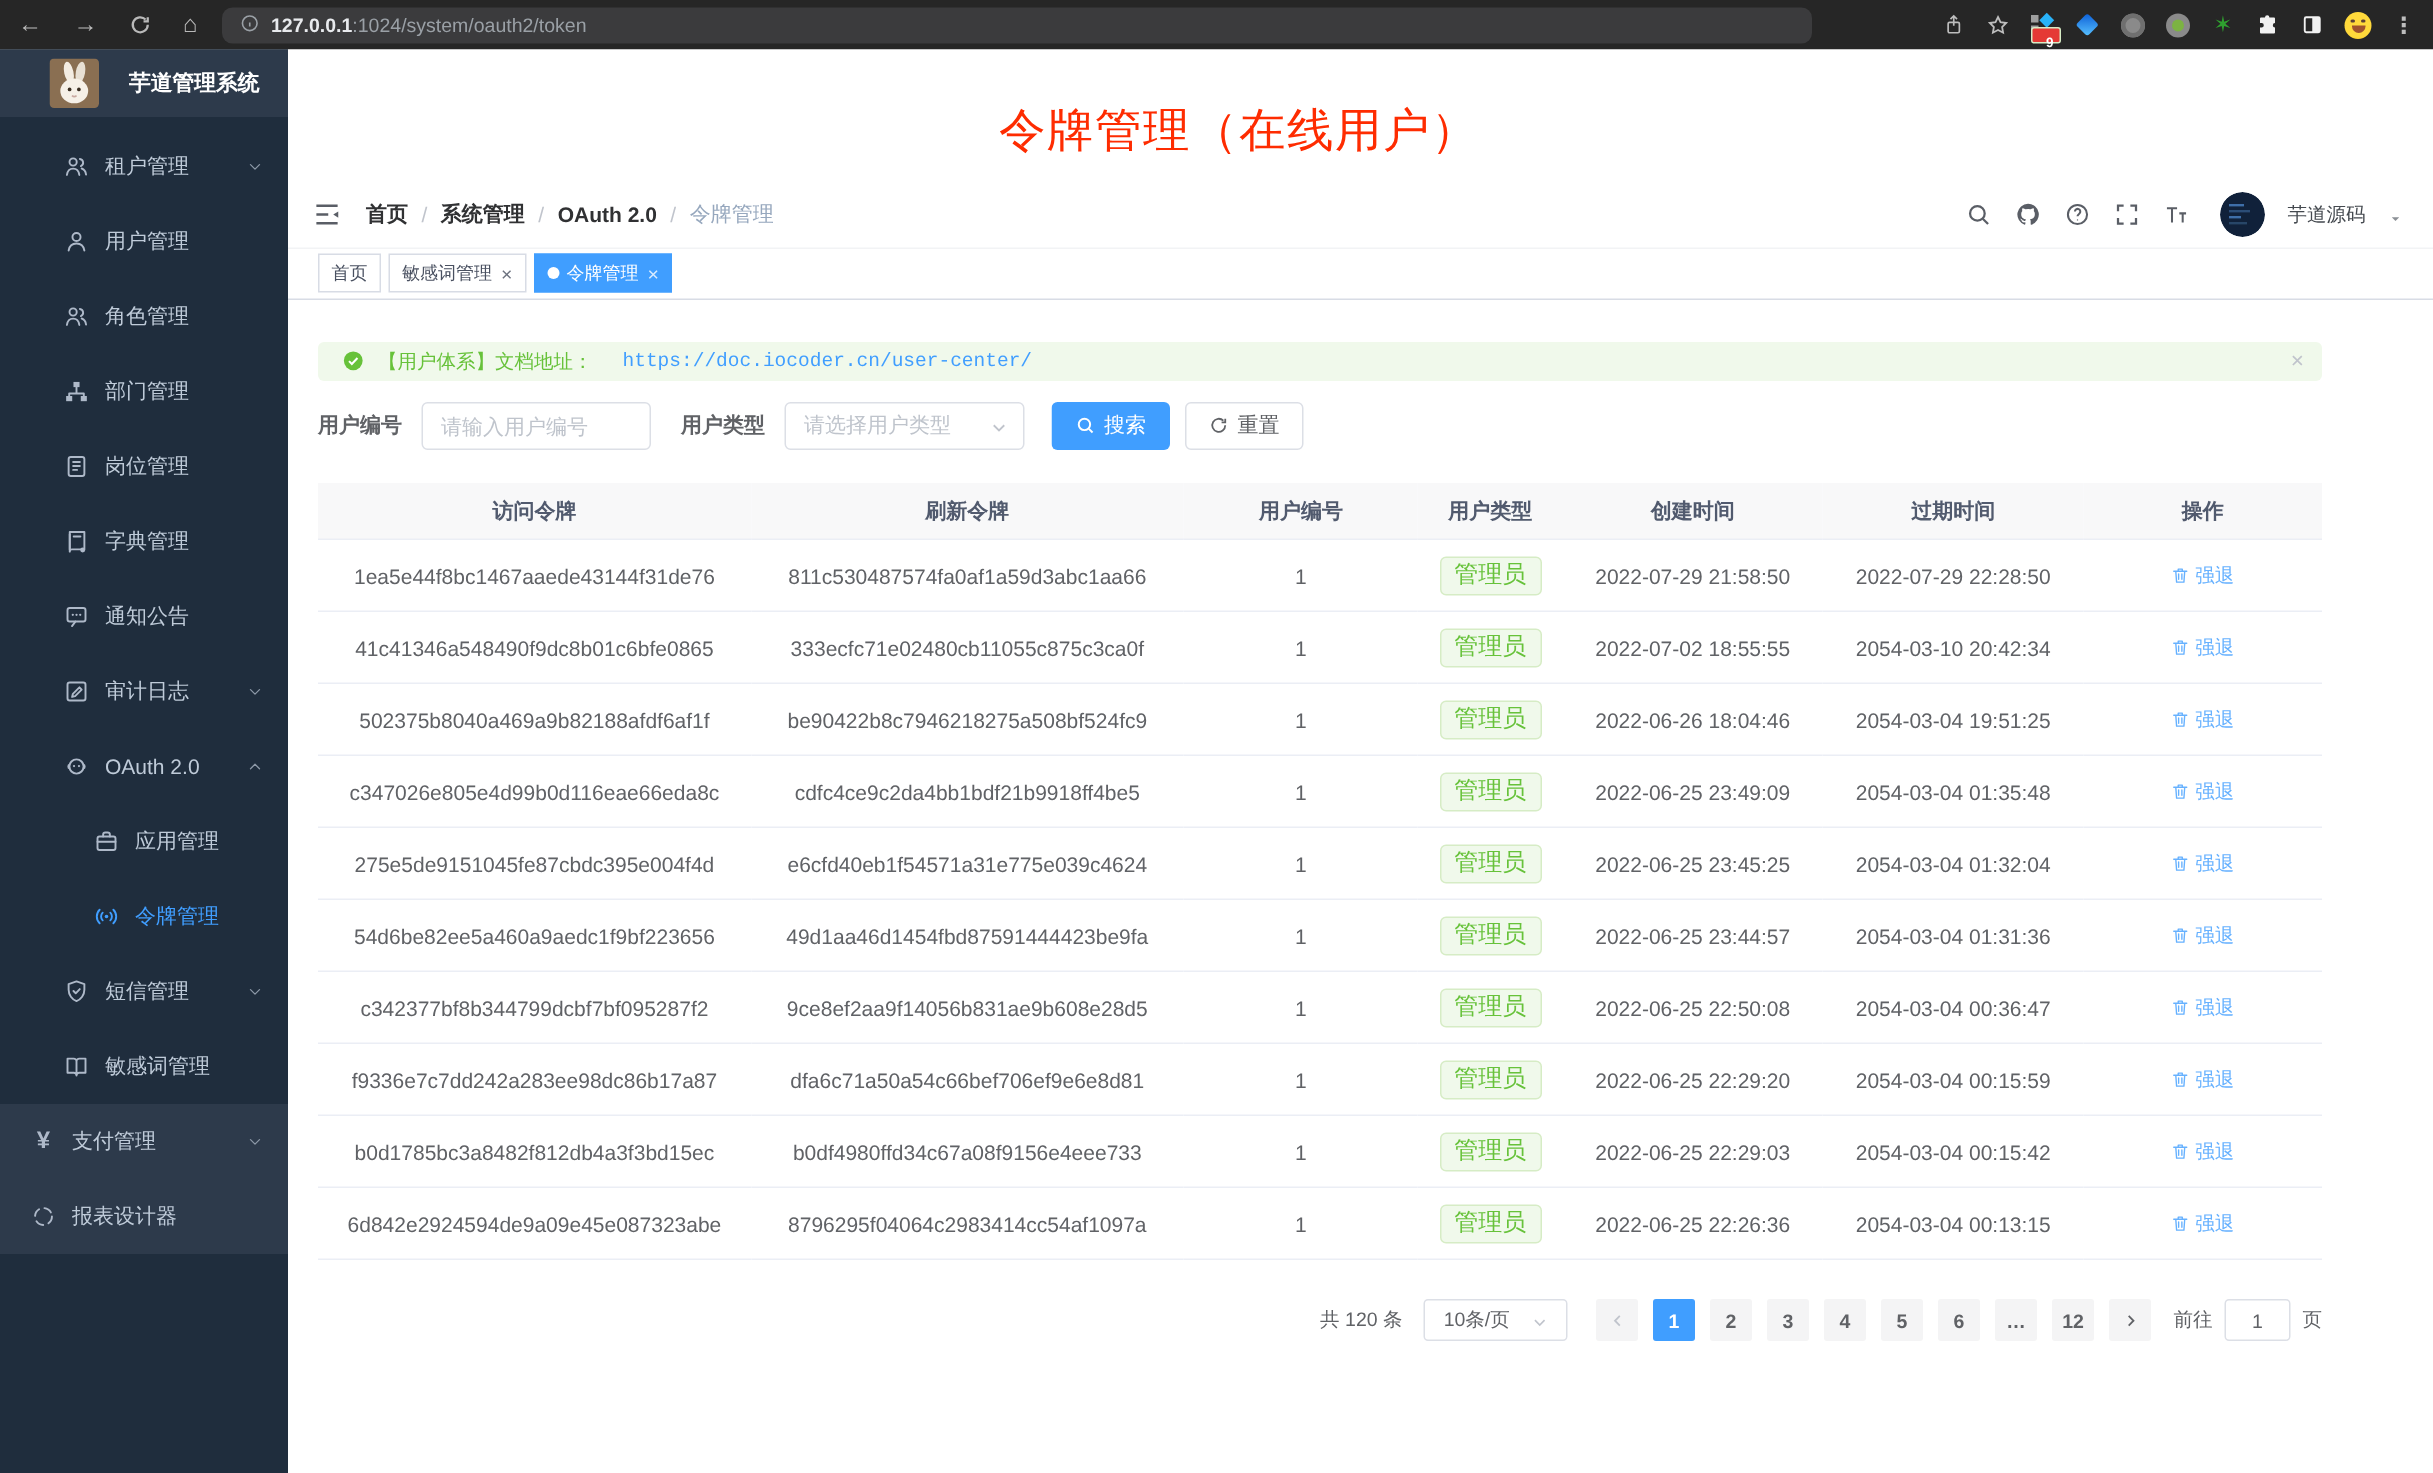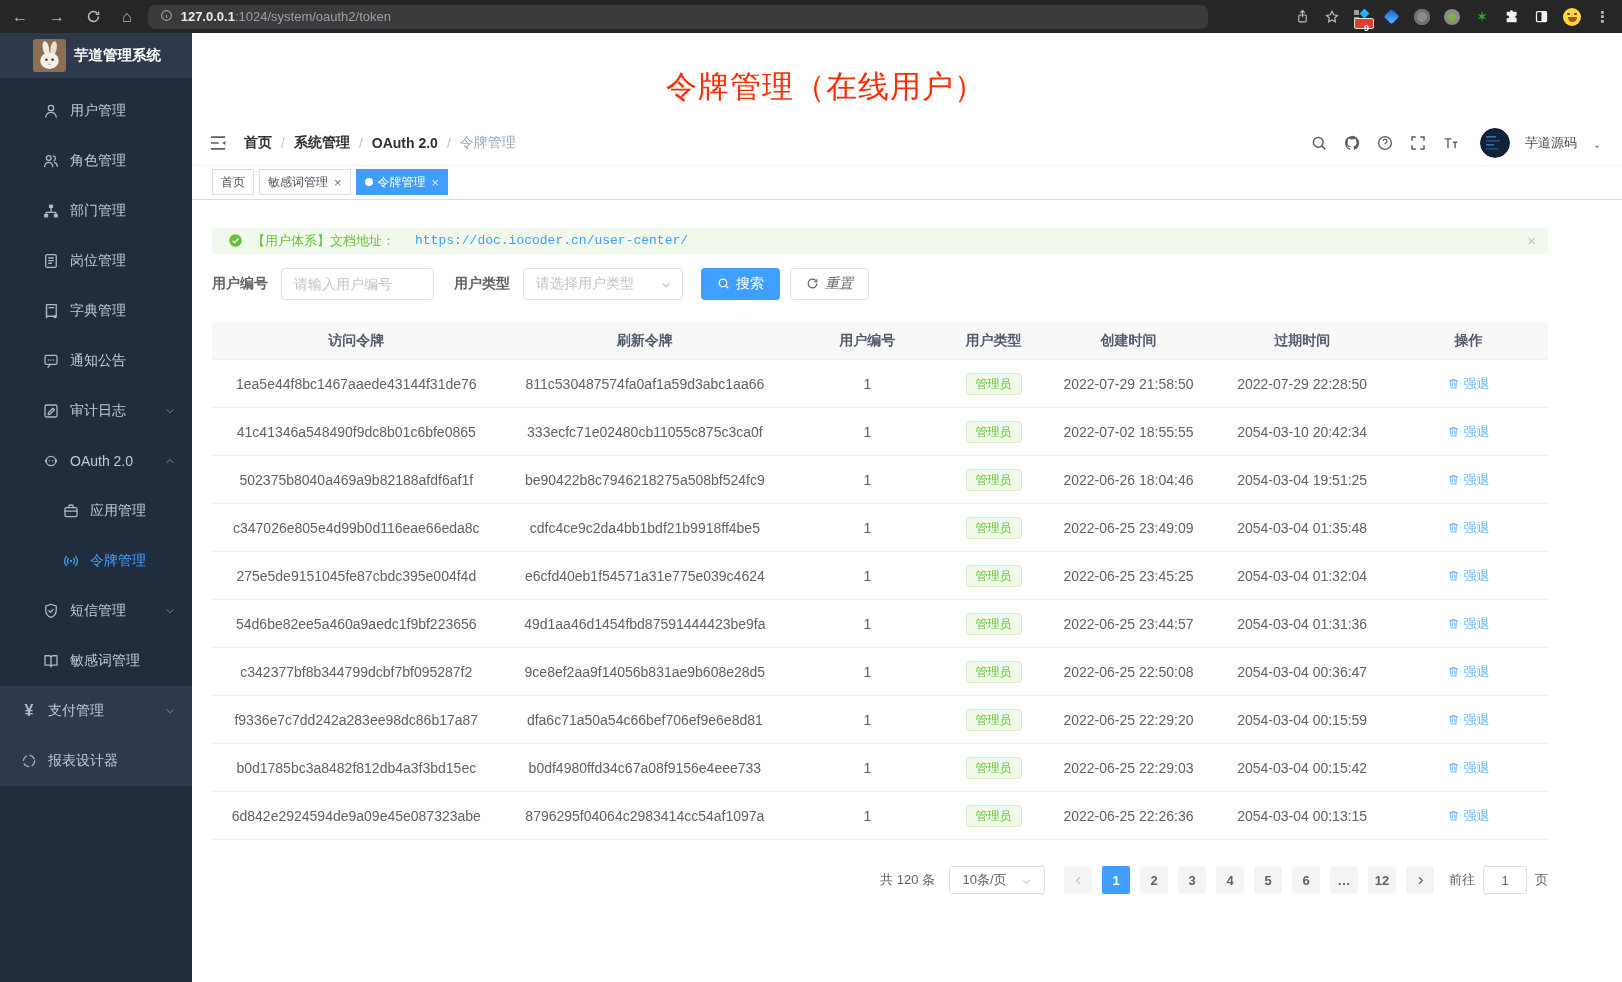--- a/index.html
+++ b/index.html
@@ -30,21 +30,21 @@
   .emoji-face { width:18px; height:18px; border-radius:50%; background:radial-gradient(circle at 50% 38%, #ffd93b 70%, #f4b400); position:relative; }
   .emoji-face i { position:absolute; top:5px; left:4px; width:2.5px; height:2.5px; background:#5d4037; border-radius:50%; box-shadow:7px 0 0 #5d4037; }
   .emoji-face b { position:absolute; left:4.5px; top:9px; width:9px; height:5px; border-radius:0 0 9px 9px; background:#a0522d; }
   .menu-dots { font-size:15px; font-weight:bold; letter-spacing:0; }
 
   
   .app { position:absolute; top:33px; left:0; right:0; bottom:0; display:flex; }
 
   
   .sidebar { width:192px; background:#1f2d3d; flex-shrink:0; display:flex; flex-direction:column; }
-  .side-header { height:45px; background:#2d3a4b; display:flex; align-items:center; padding-left:33px; gap:8px; flex-shrink:0; }
+  .side-header { height:45px; background:#2d3a4b; display:flex; align-items:center; padding-left:33px; gap:20px; flex-shrink:0; }
   .side-header .logo svg { display:block; }
   .app-title { color:#fff; font-size:14.5px; font-weight:bold; white-space:nowrap; }
   #side-menu { flex:1; padding-top:8px; display:flex; flex-direction:column; }
   .side-item { height:50px; flex-shrink:0; display:flex; align-items:center; color:#bfcbd9; font-size:14px; cursor:pointer; position:relative; }
   .side-item .icon { width:18px; height:18px; margin-right:10px; color:#aeb9c9; flex-shrink:0; }
   .side-item .icon svg { display:block; width:100%; height:100%; }
   .side-item .icon.char { font-size:16px; font-weight:bold; text-align:center; line-height:18px; }
   .lv1 { padding-left:20px; }
   .lv2 { padding-left:42px; }
   .lv3 { padding-left:62px; }
@@ -88,26 +88,26 @@
   .filter-row { margin-top:14px; display:flex; align-items:center; }
   .f-label { font-size:14px; font-weight:bold; color:#606266; margin-right:13px; }
   .f-input { width:153px; height:32px; border:1px solid #dcdfe6; border-radius:4px; padding:0 12px; font-size:14px; color:#606266; outline:none; margin-right:20px; font-family:inherit; }
   .f-input::placeholder { color:#bfc4cc; }
   .f-select { width:160px; height:32px; border:1px solid #dcdfe6; border-radius:4px; display:flex; align-items:center; justify-content:space-between; padding:0 10px 0 12px; color:#bfc4cc; font-size:14px; margin-right:18px; cursor:pointer; }
   .f-select .chev-sm { width:12px; height:12px; color:#c0c4cc; }
   .btn { height:32px; border-radius:4px; display:inline-flex; align-items:center; gap:6px; font-size:14px; padding:0 15px; cursor:pointer; border:1px solid transparent; }
   .btn .icon { width:13px; height:13px; }
   .btn .icon svg { display:block; }
   .btn-primary { background:#409eff; color:#fff; }
-  .btn-plain { background:#fff; border-color:#dcdfe6; color:#606266; margin-left:10px;font-style:italic; }
+  .btn-plain { background:#fff; border-color:#dcdfe6; color:#606266; margin-left:10px; }
 
   table.grid { margin-top:22px; width:1336px; border-collapse:collapse; font-size:14px; color:#606266; table-layout:fixed; }
   .grid th { height:38px; background:#f8f8f9; font-weight:bold; color:#515a6e; border-bottom:1px solid #ebeef5; font-size:14px; text-align:center; }
   .grid td { height:48px; border-bottom:1px solid #ebeef5; text-align:center; overflow:hidden; white-space:nowrap; }
-  .badge { display:inline-block; background:#f0f9eb; border:1px solid #d6ecc5; color:#67c23a; font-size:12px; border-radius:4px; padding:4px 9px; line-height:1; }
+  .badge { display:inline-block; background:#f0f9eb; border:1px solid #d6ecc5; color:#67c23a; font-size:16px; border-radius:4px; padding:4px 9px; line-height:1; }
   .action-link { color:#66b1ff; font-size:13px; display:inline-flex; align-items:center; gap:3px; cursor:pointer; }
   .action-link .icon { width:13px; height:13px; }
   .action-link .icon svg { display:block; }
 
   .pager { margin-top:26px; width:1336px; display:flex; justify-content:flex-end; align-items:center; font-size:13px; color:#606266; }
   .pager .total { margin-right:14px; }
   .pager-select { width:96px; height:28px; border:1px solid #dcdfe6; border-radius:3px; display:flex; align-items:center; justify-content:center; gap:14px; color:#606266; margin-right:14px; cursor:pointer; background:#fff; }
   .pager-select .chev-sm { width:11px; height:11px; color:#c0c4cc; }
   #pages { display:inline-flex; }
   .pbtn { min-width:28px; height:28px; background:#f4f4f5; border-radius:2px; display:inline-flex; align-items:center; justify-content:center; margin:0 5px; font-weight:bold; color:#606266; cursor:pointer; font-size:13px; }
@@ -205,20 +205,35 @@
               <circle cx="19" cy="20" r="1.2" fill="#3a2e22"></circle>
               <path d="M14.5 24q1.5 1.3 3 0" stroke="#c9a9a0" stroke-width="1" fill="none"></path>
             </svg>
         </span>
         <span class="app-title">芋道管理系统</span>
       </div>
       <nav id="side-menu">
           <div class="side-item lv2">
             <span class="icon">
               <svg viewBox="0 0 24 24" fill="none" stroke="currentColor" stroke-width="1.7" stroke-linecap="round" stroke-linejoin="round">
+                <circle cx="9" cy="8" r="3.2"></circle>
+                <path d="M3.5 19.5c.5-3.6 2.8-5.6 5.5-5.6s5 2 5.5 5.6"></path>
+                <path d="M15 5.3a3.3 3.3 0 0 1 .9 6.3M16.6 13.8c2.2.7 3.5 2.5 3.9 5.4"></path>
+              </svg>
+            </span>
+            <span class="side-label">租户管理</span>
+            <span class="icon chev">
+              <svg viewBox="0 0 24 24" fill="none" stroke="currentColor" stroke-width="1.7" stroke-linecap="round" stroke-linejoin="round">
+                <path d="M6 9.5l6 6 6-6"></path>
+              </svg>
+            </span>
+          </div>
+          <div class="side-item lv2">
+            <span class="icon">
+              <svg viewBox="0 0 24 24" fill="none" stroke="currentColor" stroke-width="1.7" stroke-linecap="round" stroke-linejoin="round">
                 <circle cx="12" cy="8" r="3.6"></circle>
                 <path d="M5 20c.7-4.2 3.5-6.2 7-6.2s6.3 2 7 6.2"></path>
               </svg>
             </span>
             <span class="side-label">用户管理</span>
           </div>
           <div class="side-item lv2">
             <span class="icon">
               <svg viewBox="0 0 24 24" fill="none" stroke="currentColor" stroke-width="1.7" stroke-linecap="round" stroke-linejoin="round">
                 <circle cx="9" cy="8" r="3.2"></circle>

